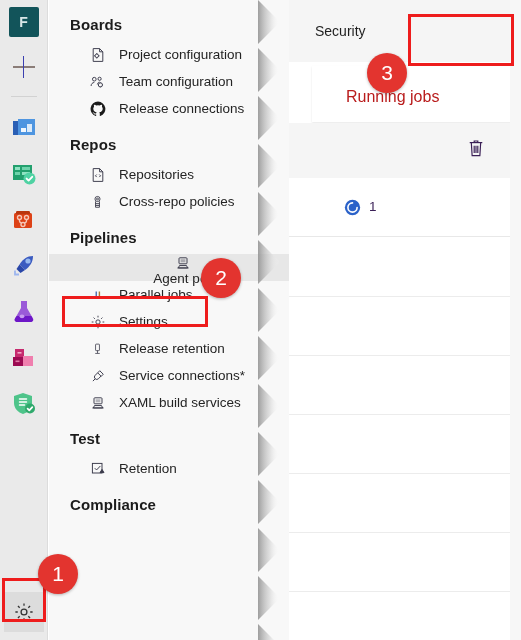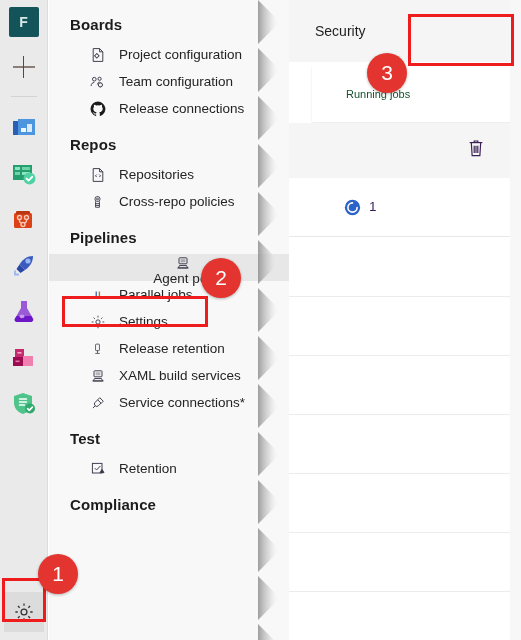--- a/index.html
+++ b/index.html
@@ -120,21 +120,21 @@
   }
 
   .grid-head {
     position: absolute; left: 23px; top: 66px;
     width: 209px; height: 56px;
     background: #ffffff;
     box-shadow: 0 1px 2px rgba(0,0,0,.10);
   }
   .col-running {
     position: absolute; left: 34px; top: 22px;
-    font-size: 11px; color: #14532d;
+    font-size: 16px; color: #b91c1c;
   }
 
   .row-actions {
     position: absolute; left: 0; top: 123px;
     width: 232px; height: 55px;
     background: #f5f5f5;
   }
   .trash {
     position: absolute; right: 36px; top: 15px;
     color: #3a1f56;
@@ -381,37 +381,37 @@
           <rect x="7" y="2.5" width="6" height="10" rx="1"></rect>
             <path d="M10 12.5v4M6.5 16.8h7"></path>
         </svg>
       </span>
       <span class="nav-label">Release retention</span>
     </div>
 
     <div class="nav-item">
       <span class="nav-ico">
         <svg width="16" height="16" viewBox="0 0 20 20" fill="none" stroke="#3a3a4a" stroke-width="1.2">
+          <path d="M12.2 3.4l4.4 4.4-2.6 2.6-4.4-4.4z"></path>
+          <path d="M9.6 6l-3.2 3.2a3 3 0 000 4.2 3 3 0 004.2 0L13.8 10"></path>
+          <path d="M6.4 13.6l-2.8 2.8"></path>
+        </svg>
+      </span>
+      <span class="nav-label">Service connections*</span>
+    </div>
+
+    <div class="nav-item">
+      <span class="nav-ico">
+        <svg width="16" height="16" viewBox="0 0 20 20" fill="none" stroke="#3a3a4a" stroke-width="1.2">
           <rect x="5" y="3.5" width="10" height="7.5" rx="1"></rect>
             <rect x="7" y="5.3" width="6" height="3.8" fill="#3a3a4a" opacity=".35" stroke="none"></rect>
           <path d="M3 16.2h14M5.6 13.2h8.8l1.4 3H4.2z"></path>
         </svg>
       </span>
       <span class="nav-label">XAML build services</span>
-    </div>
-
-    <div class="nav-item">
-      <span class="nav-ico">
-        <svg width="16" height="16" viewBox="0 0 20 20" fill="none" stroke="#3a3a4a" stroke-width="1.2">
-          <path d="M12.2 3.4l4.4 4.4-2.6 2.6-4.4-4.4z"></path>
-          <path d="M9.6 6l-3.2 3.2a3 3 0 000 4.2 3 3 0 004.2 0L13.8 10"></path>
-          <path d="M6.4 13.6l-2.8 2.8"></path>
-        </svg>
-      </span>
-      <span class="nav-label">Service connections*</span>
     </div>
 
     <div class="nav-head tight">Test</div>
 
     <div class="nav-item">
       <span class="nav-ico">
         <svg width="16" height="16" viewBox="0 0 20 20" fill="none" stroke="#3a3a4a" stroke-width="1.2">
           <rect x="3" y="3" width="12" height="12"></rect>
             <path d="M6 9l2.2 2.2L13 6.2"></path>
           <path d="M12.5 14.5h5l-2.5-4z" fill="#3a3a4a"></path>

